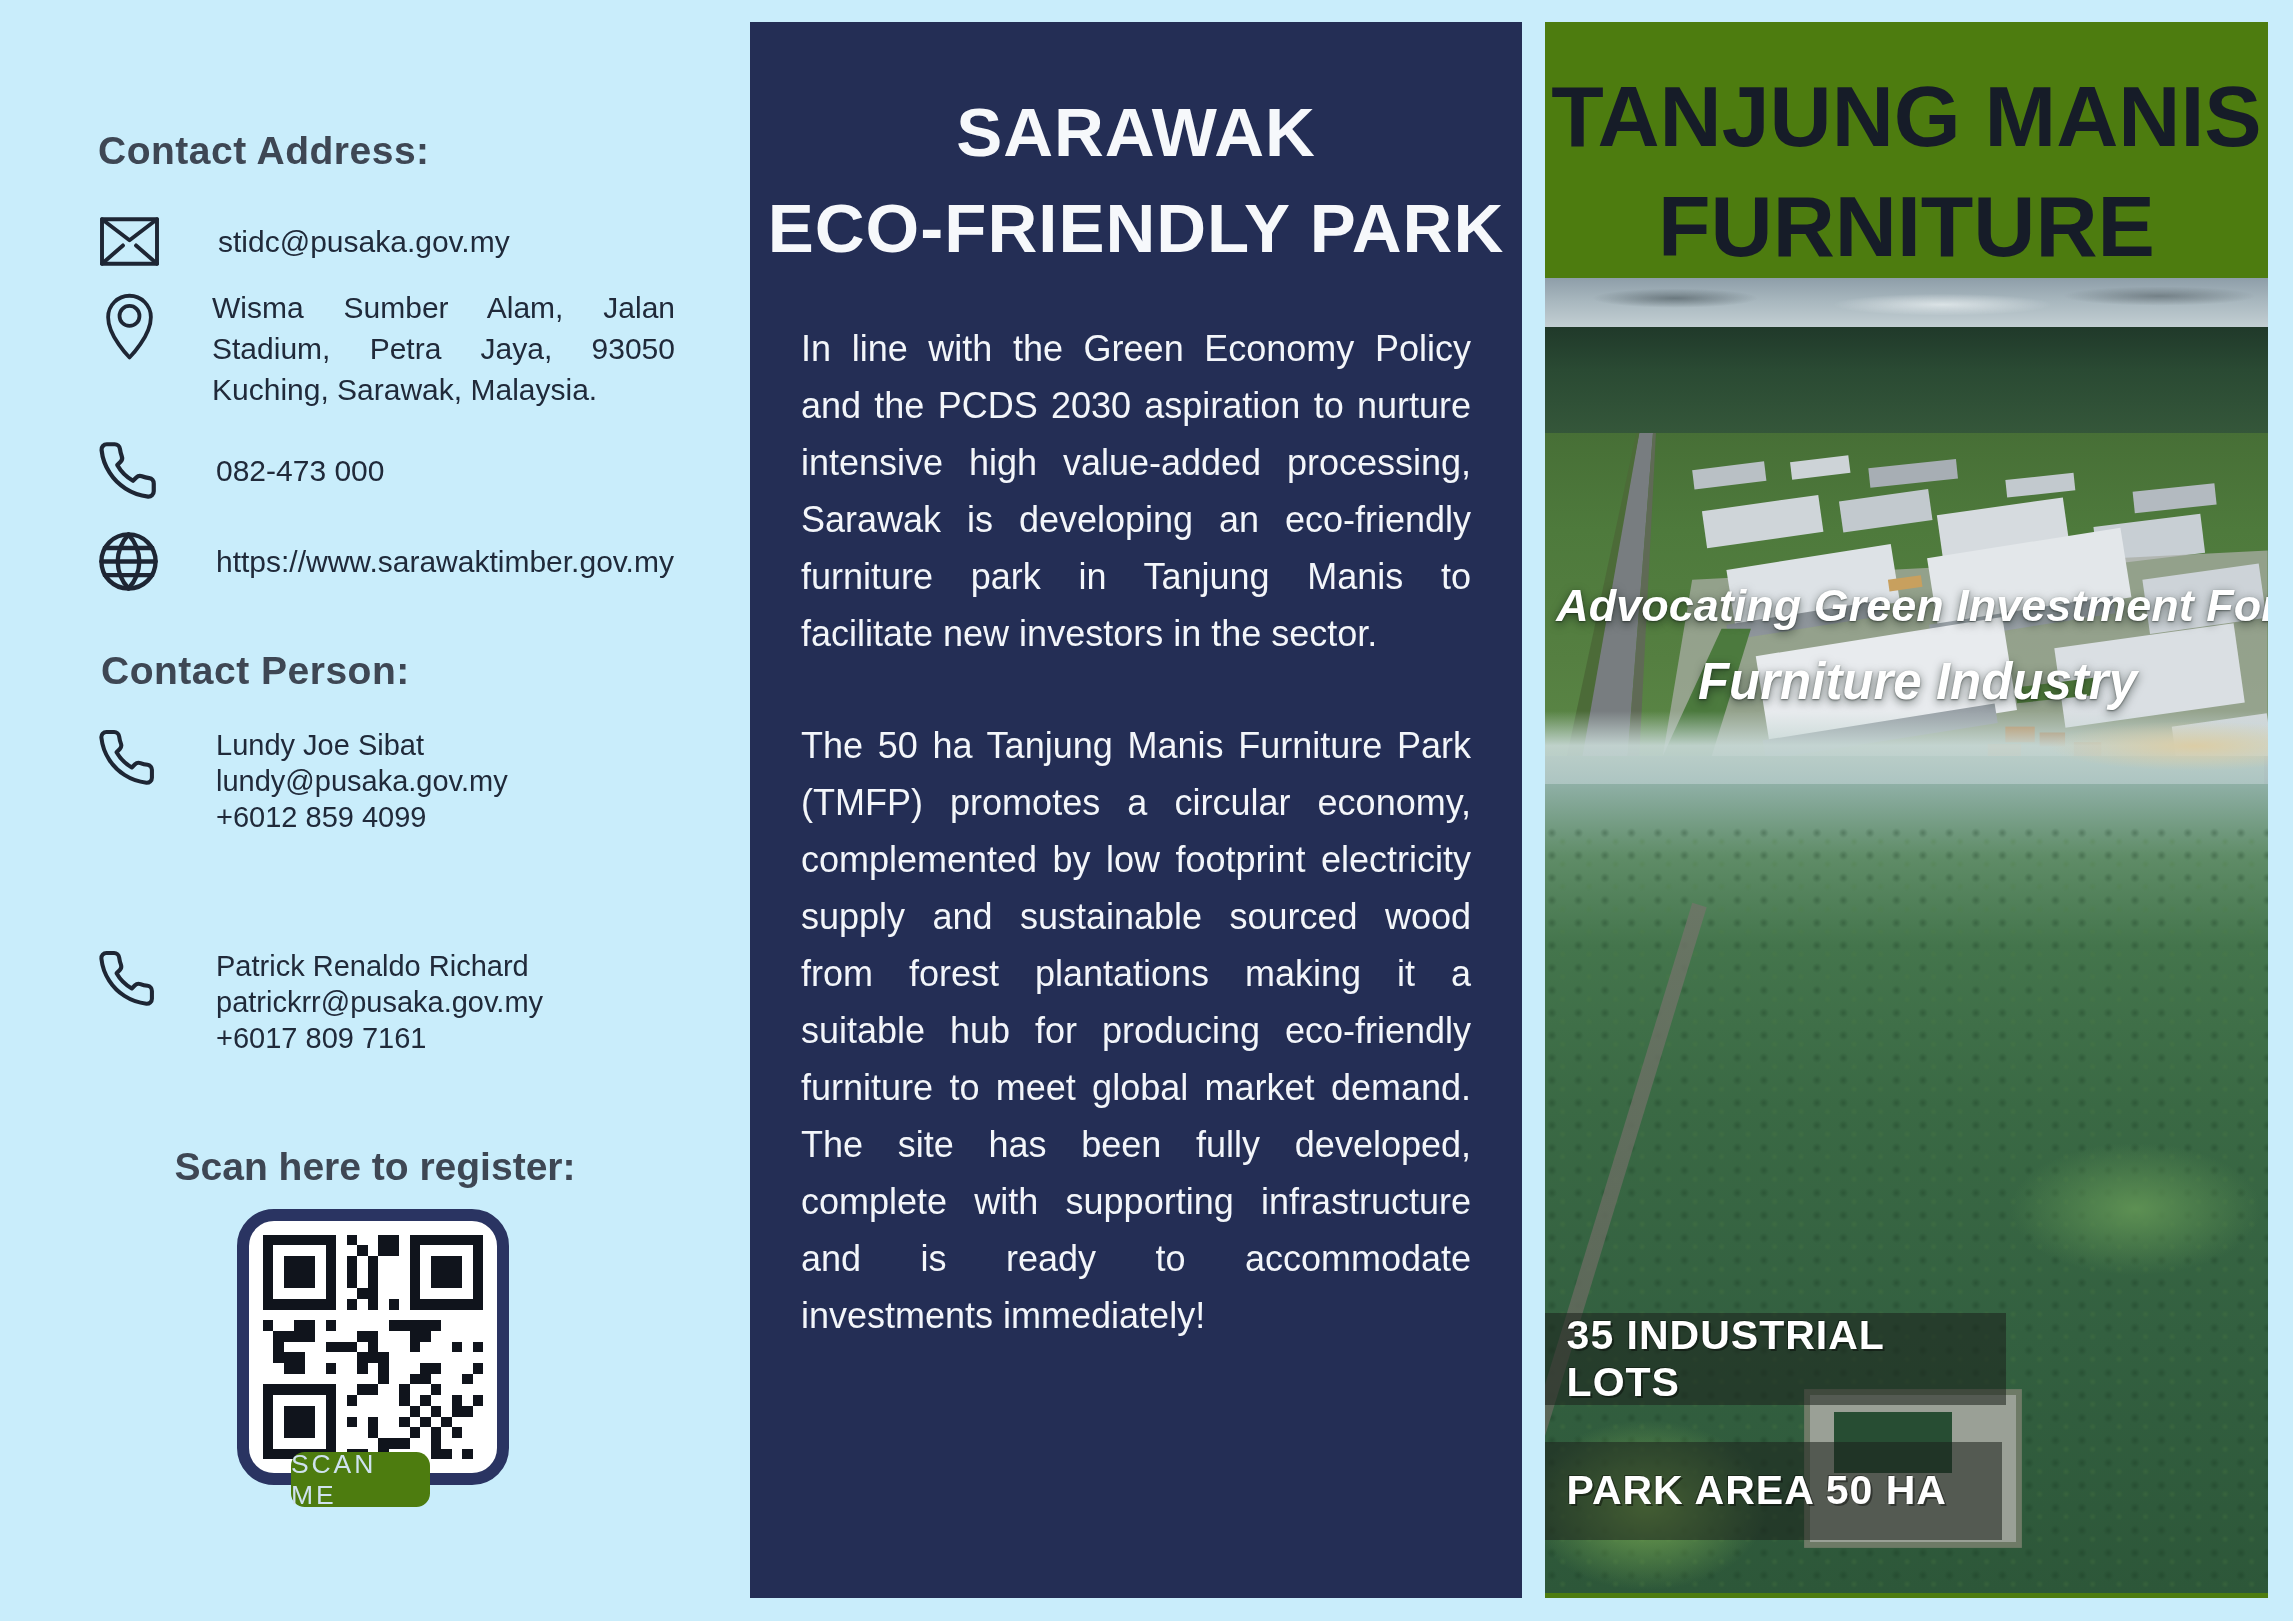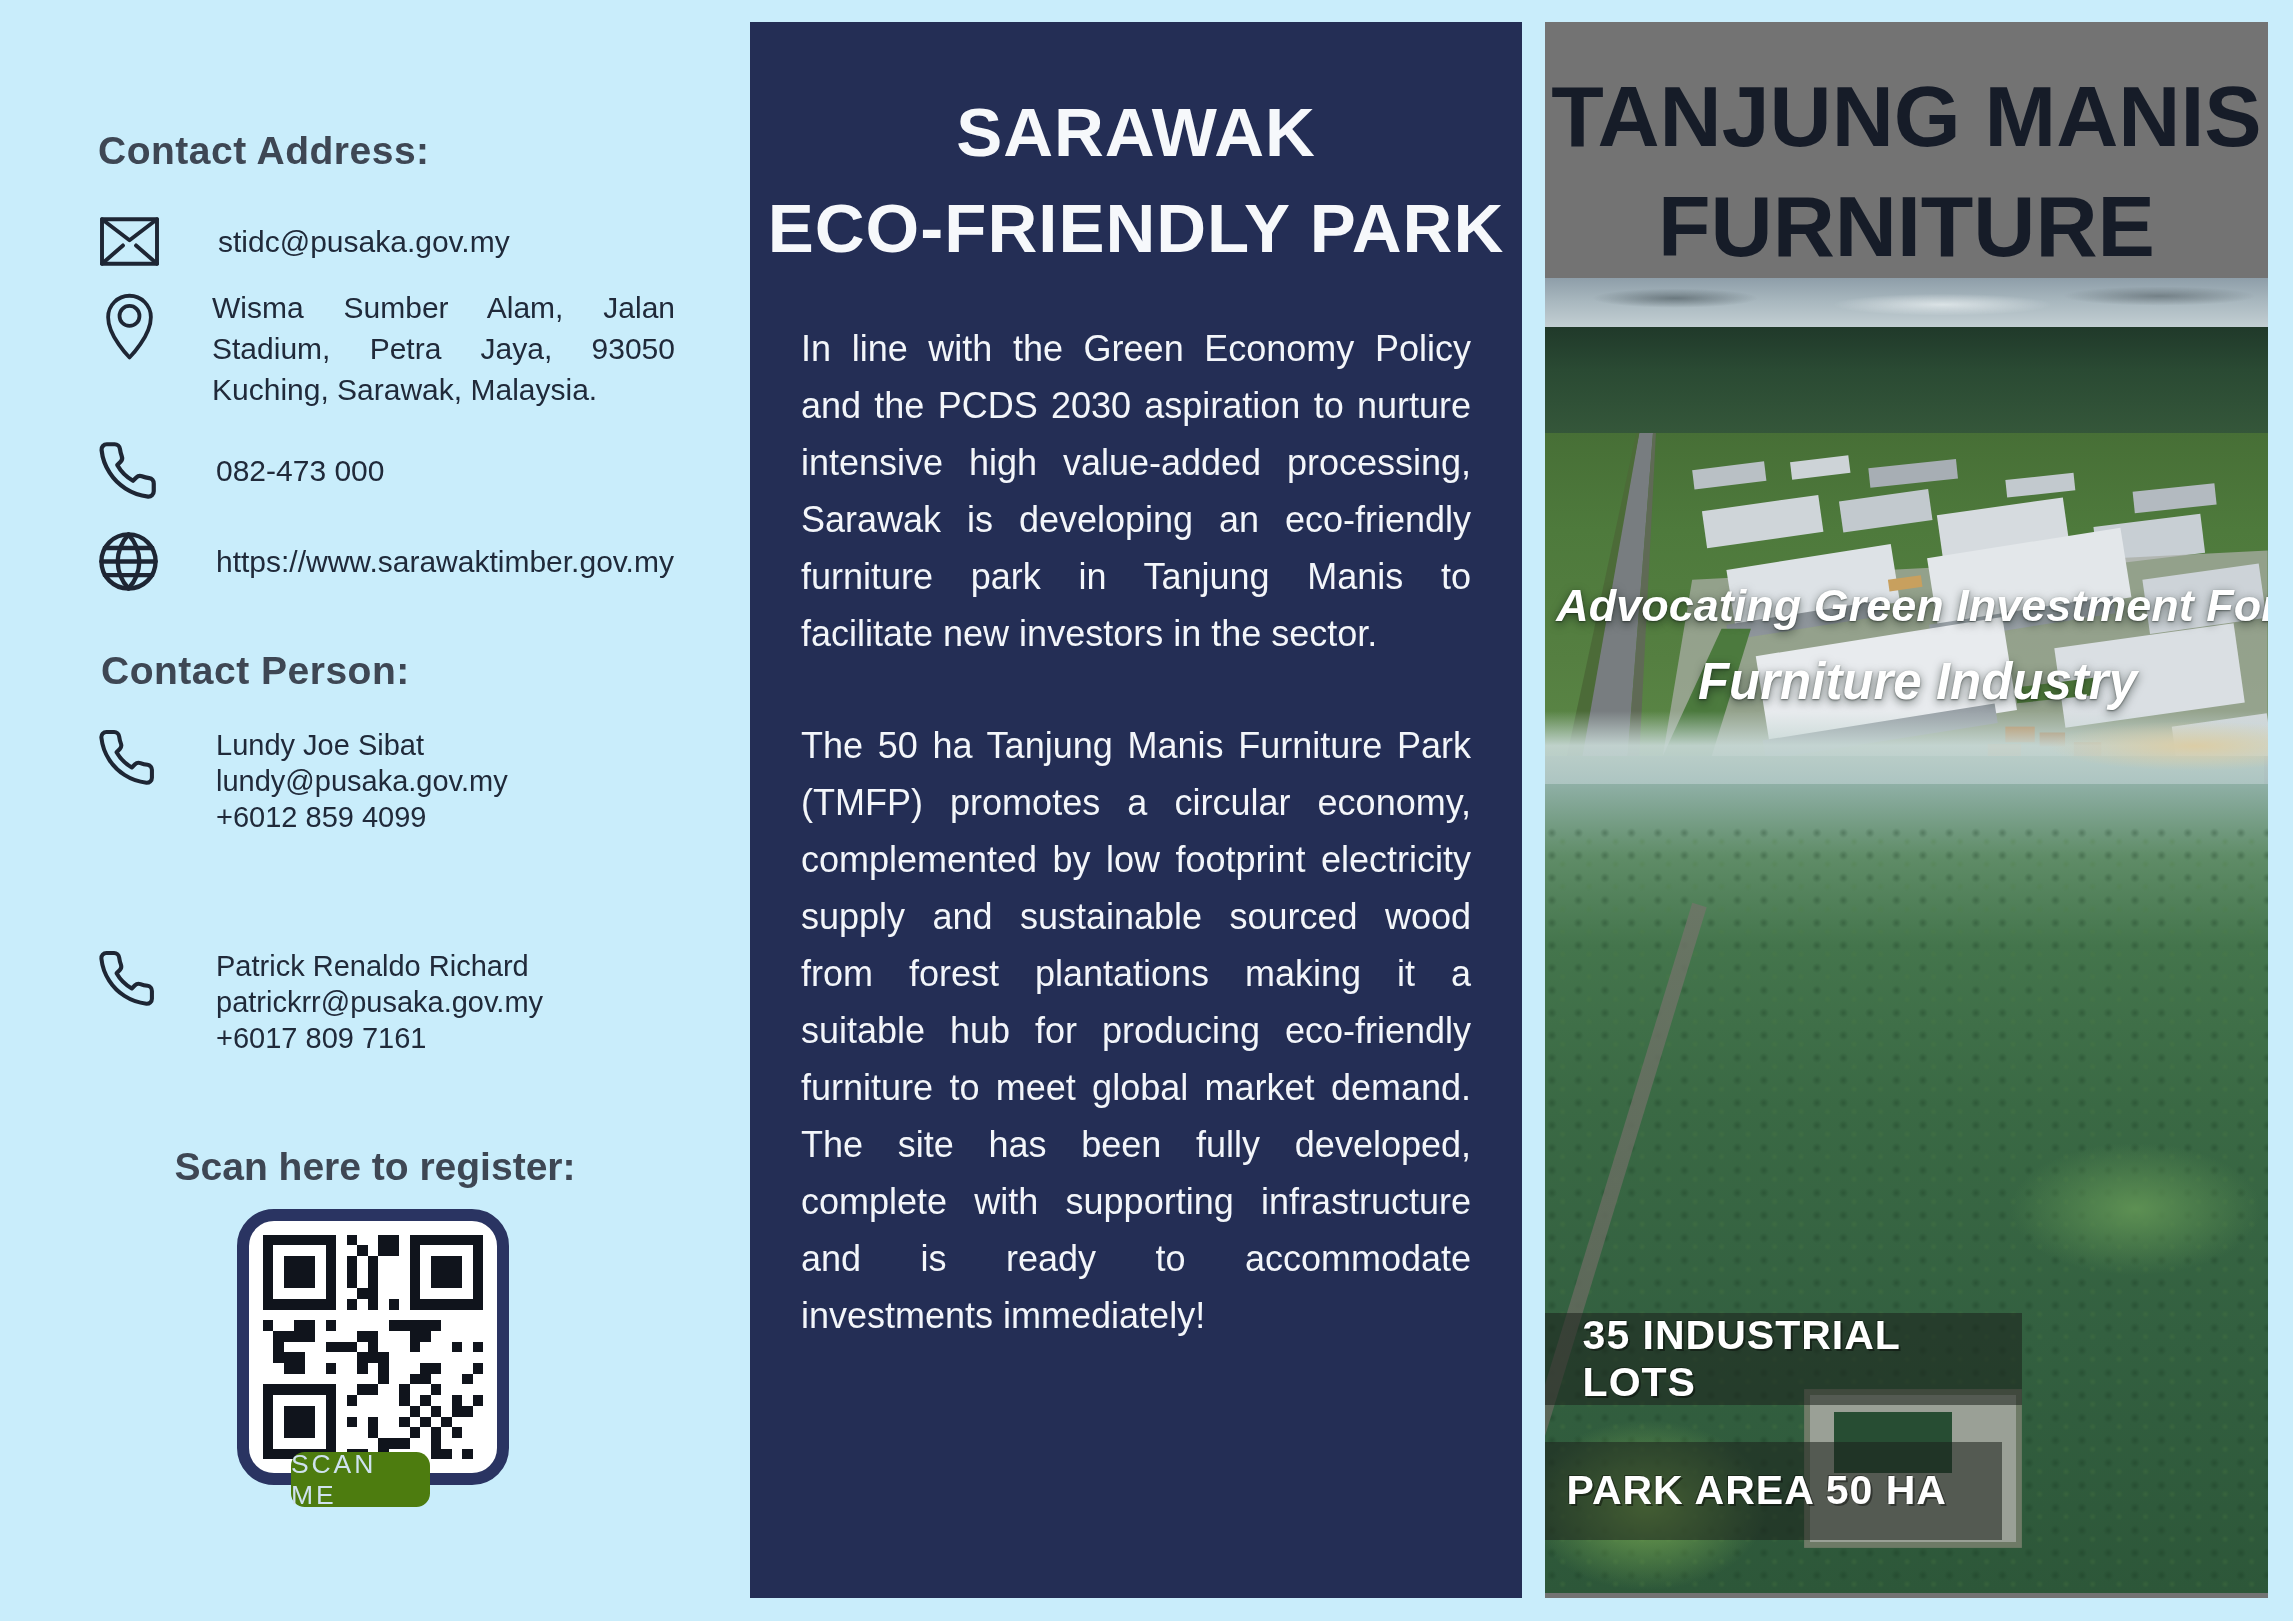--- a/index.html
+++ b/index.html
@@ -23,21 +23,21 @@
   .scan-pill{position:absolute;left:291px;top:1452px;width:139px;height:55px;background:#4d7c0f;border-radius:13.7px;display:flex;align-items:center;justify-content:center;
     color:#cfe2ef;font-size:26.5px;letter-spacing:2.9px;font-weight:300;z-index:3;}
 
   
   .mid-panel{position:absolute;left:750px;top:21.6px;width:772px;height:1576px;background:#242e55;}
   .mid-title{margin-top:63px;text-align:center;color:#f6f8fb;font-size:69px;line-height:96px;font-weight:bold;letter-spacing:1px;}
   .mid-para{margin:43px 51px 0 51px;color:#f3f6fa;font-size:36px;line-height:57px;font-weight:normal;text-align:justify;}
   .mid-para.second{margin-top:55px;}
 
   
-  .right-panel{position:absolute;left:1545px;top:21.6px;width:723px;height:1576px;background:#737373;}
+  .right-panel{position:absolute;left:1545px;top:21.6px;width:723px;height:1576px;background:#4d7c0f;}
   .right-title{margin-top:39px;text-align:center;color:#161c28;font-size:86px;line-height:110px;font-weight:800;letter-spacing:0;}
   .photo{position:absolute;left:0;top:256px;width:723px;height:1315px;overflow:hidden;background:#3c6b44;box-shadow:inset -3.9px 0 0 rgba(18,24,28,.7),inset 0 2.9px 0 rgba(18,24,28,.55);}
   .ph-sky{position:absolute;left:0;top:0;width:100%;height:53px;
     background:linear-gradient(180deg,#8e9ea9 0%,#a9b8bf 45%,#c7d2d6 100%);}
   .ph-clouds{position:absolute;left:0;top:3.9px;width:100%;height:43px;opacity:.8;
     background:radial-gradient(ellipse 118px 13.7px at 18% 40%,#5d6a70 0%,rgba(93,106,112,0) 70%),
                radial-gradient(ellipse 157px 15.7px at 55% 55%,#e7edef 0%,rgba(231,237,239,0) 70%),
                radial-gradient(ellipse 137px 13.7px at 85% 35%,#68747a 0%,rgba(104,116,122,0) 70%);}
   .ph-farforest{position:absolute;left:0;top:49px;width:100%;height:108px;
     background:linear-gradient(180deg,#20392a 0%,#2a4a33 40%,#35573a 100%);}
@@ -63,21 +63,21 @@
   .ph-compound{position:absolute;left:265px;top:1117px;width:206px;height:147px;background:#9aa096;box-shadow:0 0 0 5.9px #6e7a66;}
   .ph-compound .roof{position:absolute;left:23.5px;top:17.6px;width:118px;height:61px;background:#274d33;}
   .photo-caption{position:absolute;left:0;width:100%;text-align:center;color:#ffffff;z-index:2;
     font-family:Liberation Sans, sans-serif;font-style:italic;font-weight:bold;
     text-shadow:0 2.9px 9.8px rgba(10,20,15,.55),0 1px 2px rgba(10,20,15,.5);margin-left:11px;}
   .caption1{top:302px;font-size:45px;}
   .caption2{top:374px;font-size:51px;}
   .stat-band{position:absolute;left:0;background:rgba(28,33,27,.55);display:flex;align-items:center;z-index:2;}
   .stat-band .stat-text{color:#ffffff;font-weight:bold;font-size:41px;letter-spacing:1px;padding-left:21.6px;
     text-shadow:2px 2px 0 rgba(0,0,0,.4),-1px -1px 0 rgba(0,0,0,.35);}
-  .band1{top:1035px;width:461px;height:92px;padding-left:16px;}
+  .band1{top:1035px;width:461px;height:92px;}
   .band2{top:1164px;width:457px;height:98px;}
 </style>
 </head>
 <body>
 
 <div class="page">
 
   <div class="left-panel">
 
     <div class="lp-heading" style="top:129px;">Contact Address:</div>

